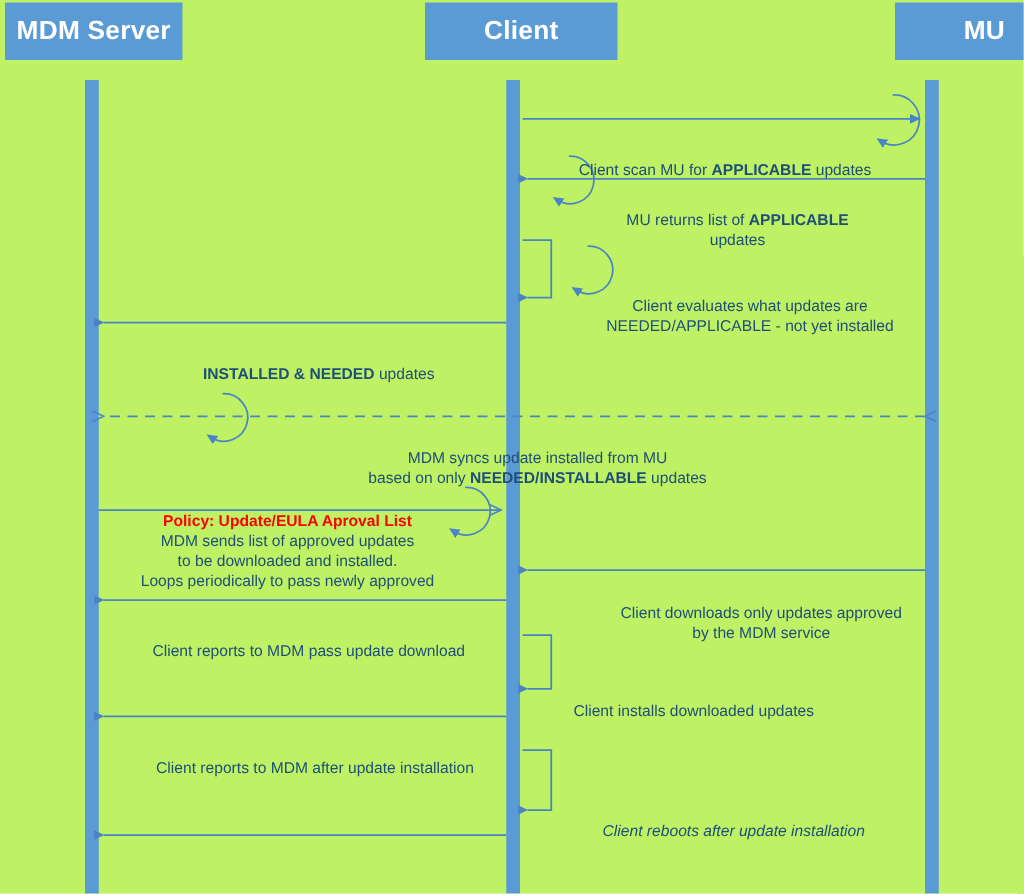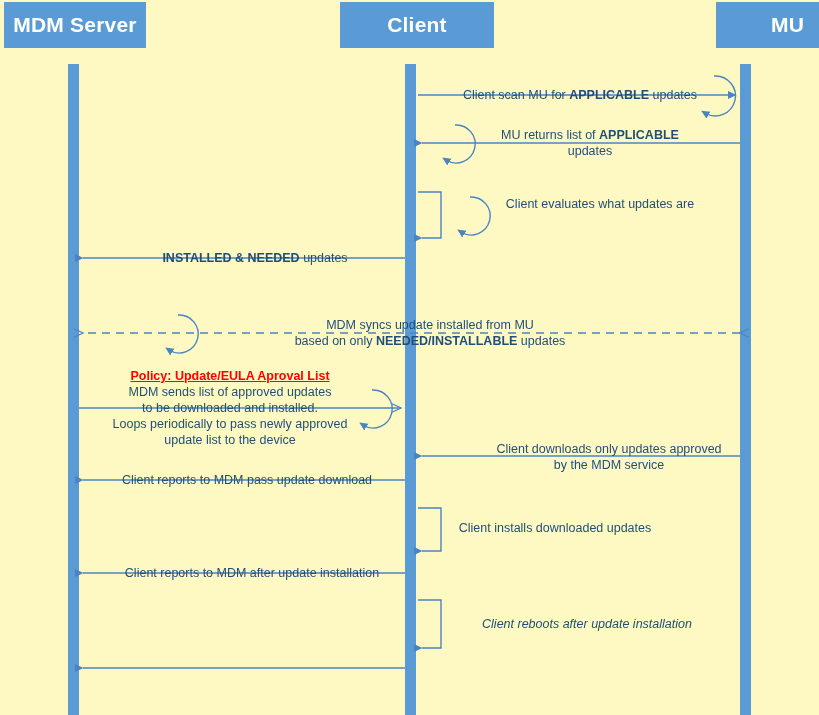--- a/index.html
+++ b/index.html
@@ -7,21 +7,21 @@
     padding: 0;
     background: #ffffff;
   }
   body {
     font-family: "Liberation Sans", sans-serif;
   }
   #diagram {
     position: relative;
     width: 819px;
     height: 715px;
-    background: #fef9c3;
+    background: #bef264;
     overflow: hidden;
   }
   .actor-header {
     position: absolute;
     background: #5B9BD5;
     color: #ffffff;
     font-size: 21px;
     font-weight: bold;
     display: flex;
     align-items: center;
@@ -33,26 +33,26 @@
     background: #5B9BD5;
     width: 11px;
   }
   .msg-label {
     position: absolute;
     color: #1F4E79;
     font-size: 12.5px;
     line-height: 16px;
     text-align: center;
     white-space: nowrap;
+    margin-top: 41px;
   }
   .msg-label b { font-weight: bold; }
   .msg-label .policy {
     color: #FF0000;
     font-weight: bold;
-    text-decoration: underline;
   }
   .svg-layer {
     position: absolute;
     left: 0;
     top: 0;
     width: 819px;
     height: 715px;
     pointer-events: none;
   }
 </style>
@@ -157,37 +157,37 @@
       <div><span>Client scan MU for </span><b>APPLICABLE</b><span> updates</span></div>
     </div>
 
   <div class="msg-label" style="left:480px; top:127px; width:220px;">
       <div><span>MU returns list of </span><b>APPLICABLE</b></div>
       <div><span>updates</span></div>
     </div>
 
   <div class="msg-label" style="left:480px; top:196px; width:240px;">
       <div><span>Client evaluates what updates are</span></div>
+      <div><span>NEEDED/APPLICABLE - not yet installed</span></div>
     </div>
 
   <div class="msg-label" style="left:110px; top:250px; width:290px;">
       <div><b>INSTALLED &amp; NEEDED</b><span> updates</span></div>
     </div>
 
   <div class="msg-label" style="left:285px; top:317px; width:290px;">
       <div><span>MDM syncs update installed from MU</span></div>
       <div><span>based on only </span><b>NEEDED/INSTALLABLE</b><span> updates</span></div>
     </div>
 
   <div class="msg-label" style="left:100px; top:368px; width:260px;">
       <div class="policy">Policy: Update/EULA Aproval List</div>
       <div><span>MDM sends list of approved updates</span></div>
       <div><span>to be downloaded and installed.</span></div>
       <div><span>Loops periodically to pass newly approved</span></div>
-      <div><span>update list to the device</span></div>
     </div>
 
   <div class="msg-label" style="left:484px; top:441px; width:250px;">
       <div><span>Client downloads only updates approved</span></div>
       <div><span>by the MDM service</span></div>
     </div>
 
   <div class="msg-label" style="left:112px; top:472px; width:270px;">
       <div><span>Client reports to MDM pass update download</span></div>
     </div>

